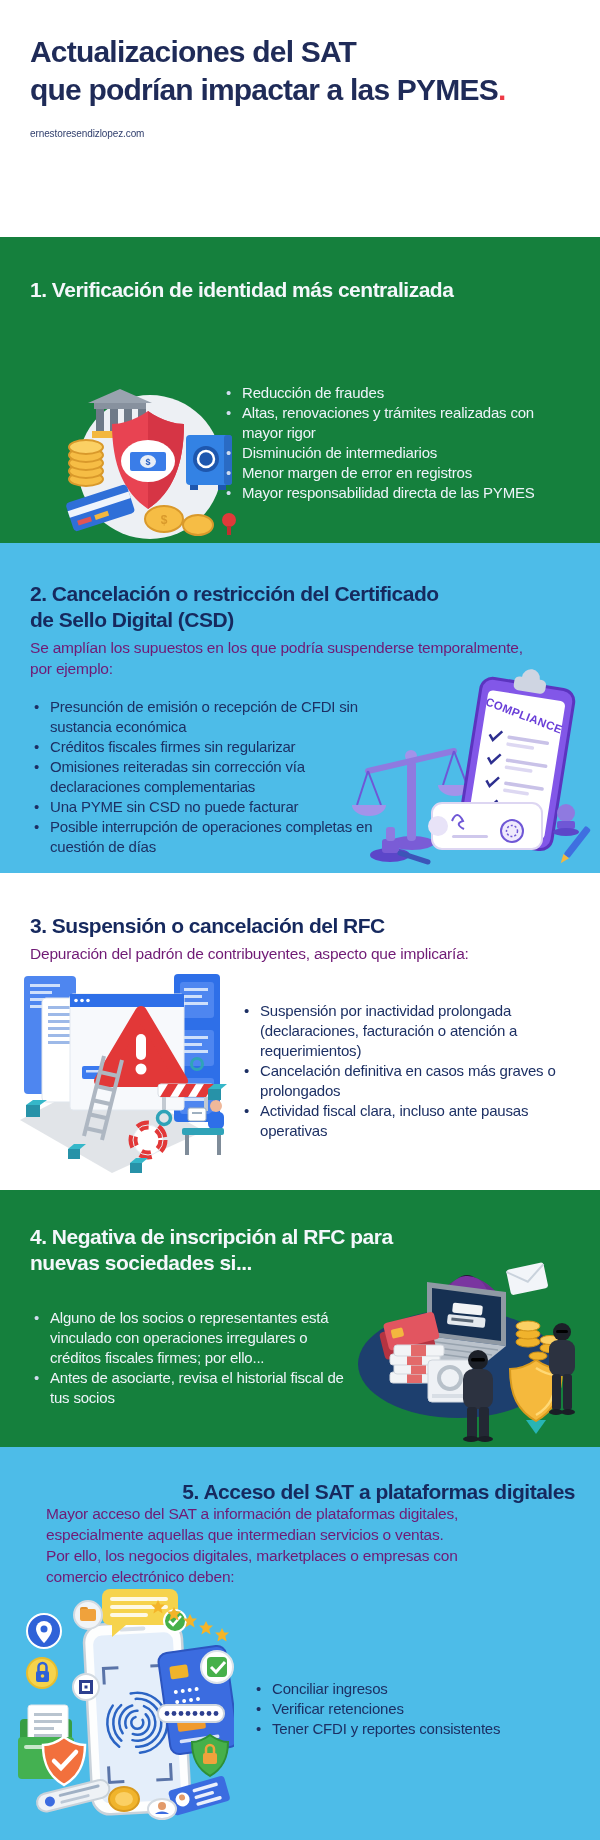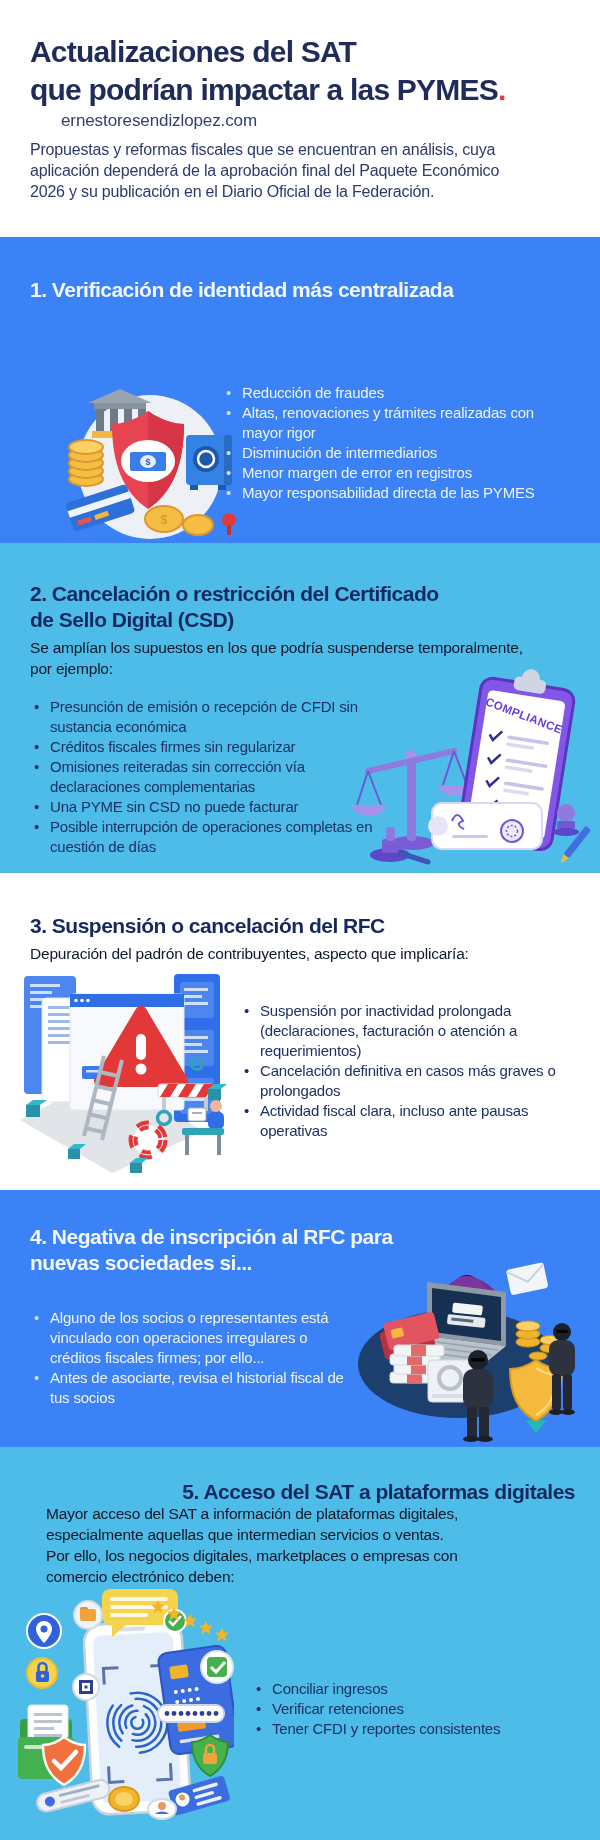--- a/index.html
+++ b/index.html
@@ -3,43 +3,43 @@
 <meta charset="utf-8">
 <style>
   html,body{margin:0;padding:0;background:#ffffff;}
   .page{
     position:relative;width:600px;height:1840px;overflow:hidden;
     font-family:"Liberation Sans","DejaVu Sans",sans-serif;
     background:#ffffff;
   }
   .sec{position:relative;width:600px;overflow:hidden;}
   .sec.white{background:#ffffff;}
-  .sec.navy{background:#3b82f6;}
+  .sec.navy{background:#15803d;}
   .sec.lblue{background:#4dbce8;}
   .abs{position:absolute;}
   .pre{white-space:pre-line;}
 
   
   .hdr-title{
     left:30px;top:33px;width:545px;margin:0;
     font-size:30px;line-height:38px;font-weight:bold;
     color:#1f2b58;letter-spacing:-0.8px;
   }
   .hdr-title .accent{color:#ee3a46;}
-  .hdr-site{left:30px;top:111px;font-size:17px;color:#32406e;letter-spacing:-0.1px;margin-left:31px;}
+  .hdr-site{left:30px;top:128px;font-size:10px;color:#32406e;letter-spacing:-0.1px;}
   .hdr-intro{left:30px;top:139px;width:540px;margin:0;
     font-size:16px;line-height:21px;color:#2c3a6c;letter-spacing:-0.2px;}
 
   
   .sec h2{margin:0;font-size:21px;line-height:26px;font-weight:bold;letter-spacing:-0.5px;}
   .sec .intro{margin:0;font-size:15.5px;line-height:21px;letter-spacing:-0.2px;}
   .sec.navy h2{color:#f4f7fb;}
   .sec.navy .intro{color:#e9eff7;}
   .sec.lblue h2,.sec.white h2{color:#16295e;}
-  .sec.lblue .intro,.sec.white .intro{color:#0f172a;}
+  .sec.lblue .intro,.sec.white .intro{color:#701a75;}
 
   ul.bullets{list-style:none;margin:0;padding:0;}
   ul.bullets li{
     position:relative;padding-left:20px;margin:0;
     font-size:15px;line-height:20px;letter-spacing:-0.2px;
   }
   ul.bullets li::before{content:"•";position:absolute;left:4px;top:0;}
   .sec.navy ul.bullets li{color:#eef3f9;}
   .sec.navy ul.bullets li::before{color:#cfdcee;}
   .sec.lblue ul.bullets li,.sec.white ul.bullets li{color:#1d3064;}
@@ -49,23 +49,20 @@
   svg{display:block;}
 </style>
 </head>
 <body>
 
 <div class="page">
 
   <header class="sec white" style="height:237px;">
     <h1 class="abs hdr-title"><span>Actualizaciones del SAT</span><br><span>que podrían impactar a las PYMES</span><span class="accent">.</span></h1>
     <div class="abs hdr-site">ernestoresendizlopez.com</div>
-    <p class="abs hdr-intro pre">Propuestas y reformas fiscales que se encuentran en análisis, cuya
-aplicación dependerá de la aprobación final del Paquete Económico
-2026 y su publicación en el Diario Oficial de la Federación.</p>
   </header>
 
   <section class="sec navy" style="height:306px;">
     <h2 class="abs pre" style="left:30px;top:40px;width:545px;">1. Verificación de identidad más centralizada</h2>
 
     <div class="illus" style="left:48px;top:140px;">
       <svg width="200" height="165" viewBox="0 0 200 165">
         <circle cx="102" cy="90" r="72" fill="#edf0f4"></circle>
         <g>
           <polygon points="40,26 72,12 104,26" fill="#99a3af"></polygon>

